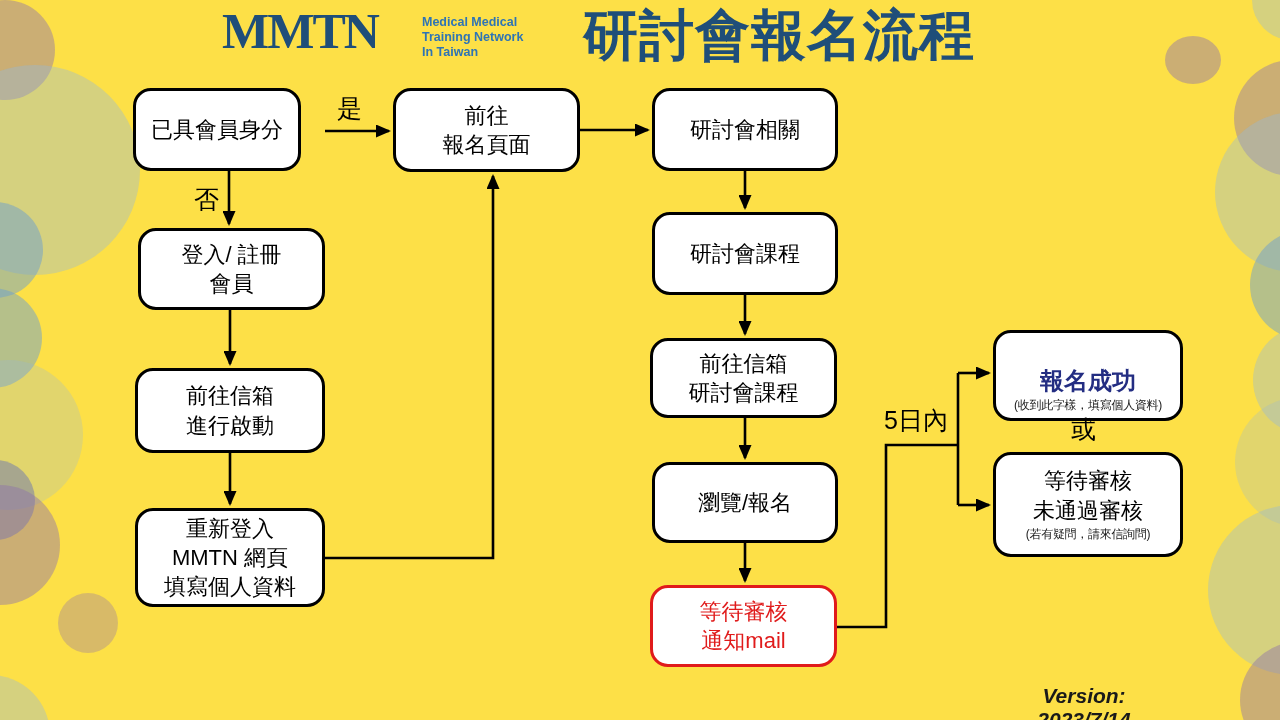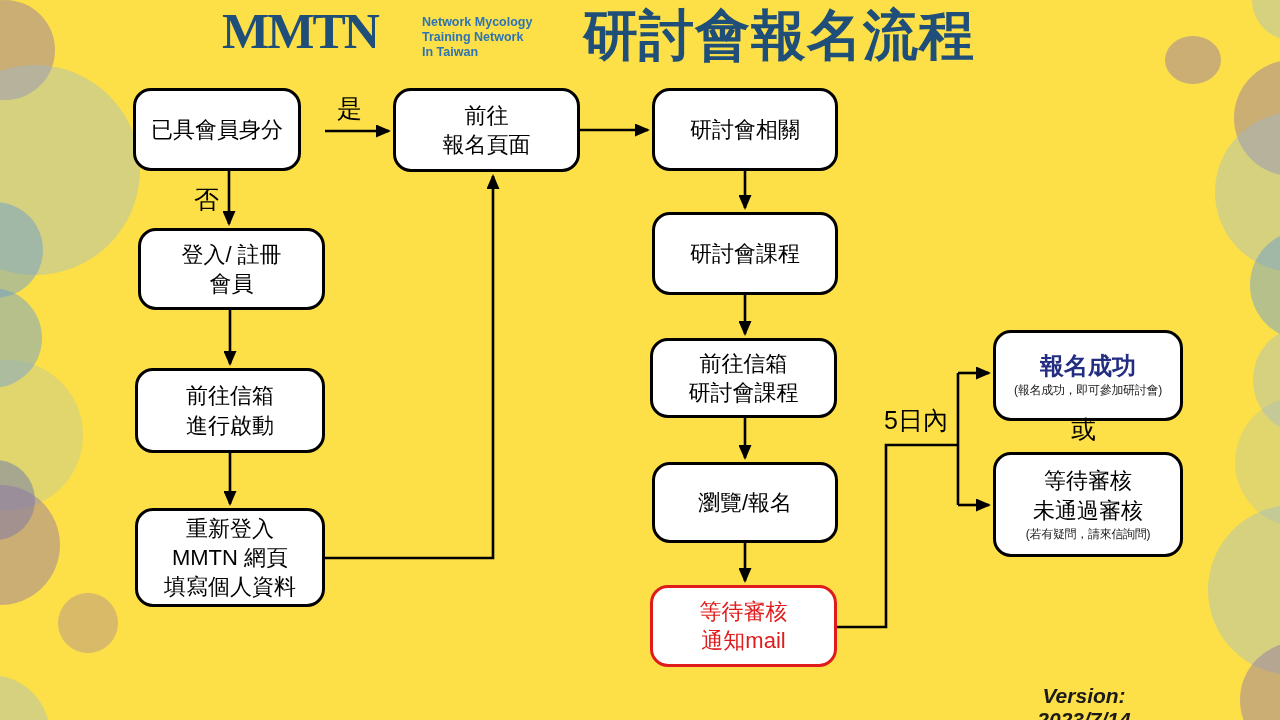--- a/index.html
+++ b/index.html
@@ -71,21 +71,21 @@
   <div class="circle c-mauve" style="left:1234px;top:60px;width:116px;height:116px;"></div>
   <div class="circle c-lb" style="left:1215px;top:112px;width:160px;height:160px;"></div>
   <div class="circle c-mb" style="left:1250px;top:230px;width:110px;height:110px;"></div>
   <div class="circle c-lb" style="left:1253px;top:325px;width:110px;height:110px;"></div>
   <div class="circle c-vlb" style="left:1235px;top:397px;width:130px;height:130px;"></div>
   <div class="circle c-lb" style="left:1208px;top:505px;width:170px;height:170px;"></div>
   <div class="circle c-mauve" style="left:1240px;top:642px;width:116px;height:116px;"></div>
 
   <div id="logo-text">MMTN</div>
   <div id="logo-sub">
-    <div>Network Mycology</div>
+    <div>Medical Medical</div>
     <div>Training Network</div>
     <div>In Taiwan</div>
   </div>
   <div id="page-title">研討會報名流程</div>
 
   <svg id="wires" viewBox="0 0 1280 720">
     <defs>
       <marker id="arw" markerUnits="userSpaceOnUse" markerWidth="15" markerHeight="13" refX="13" refY="6.5" orient="auto">
         <path d="M0,0 L15,6.5 L0,13 z" fill="#000"></path>
       </marker>
@@ -153,23 +153,23 @@
     <span>瀏覽/報名</span>
   </div>
 
   <div class="node node-red" style="left:650px;top:585px;width:187px;height:82px;">
     <span>等待審核</span>
     <span>通知mail</span>
   </div>
 
   <div class="flow-label" style="left:884px;top:408px;">5日內</div>
 
-  <div class="node" style="left:993px;top:330px;width:190px;height:91px;">
+  <div class="node" style="left:993px;top:330px;width:190px;height:91px;justify-content:flex-end;">
     <span class="node-k-title">報名成功</span>
-    <span class="node-note">(報名成功，即可參加研討會)</span>
+    <span class="node-note">(收到此字樣，填寫個人資料)</span>
   </div>
 
   <div class="flow-label" style="left:1071px;top:417px;">或</div>
 
   <div class="node" style="left:993px;top:452px;width:190px;height:105px;">
     <span>等待審核</span>
     <span>未通過審核</span>
     <span class="node-note">(若有疑問，請來信詢問)</span>
   </div>
 

